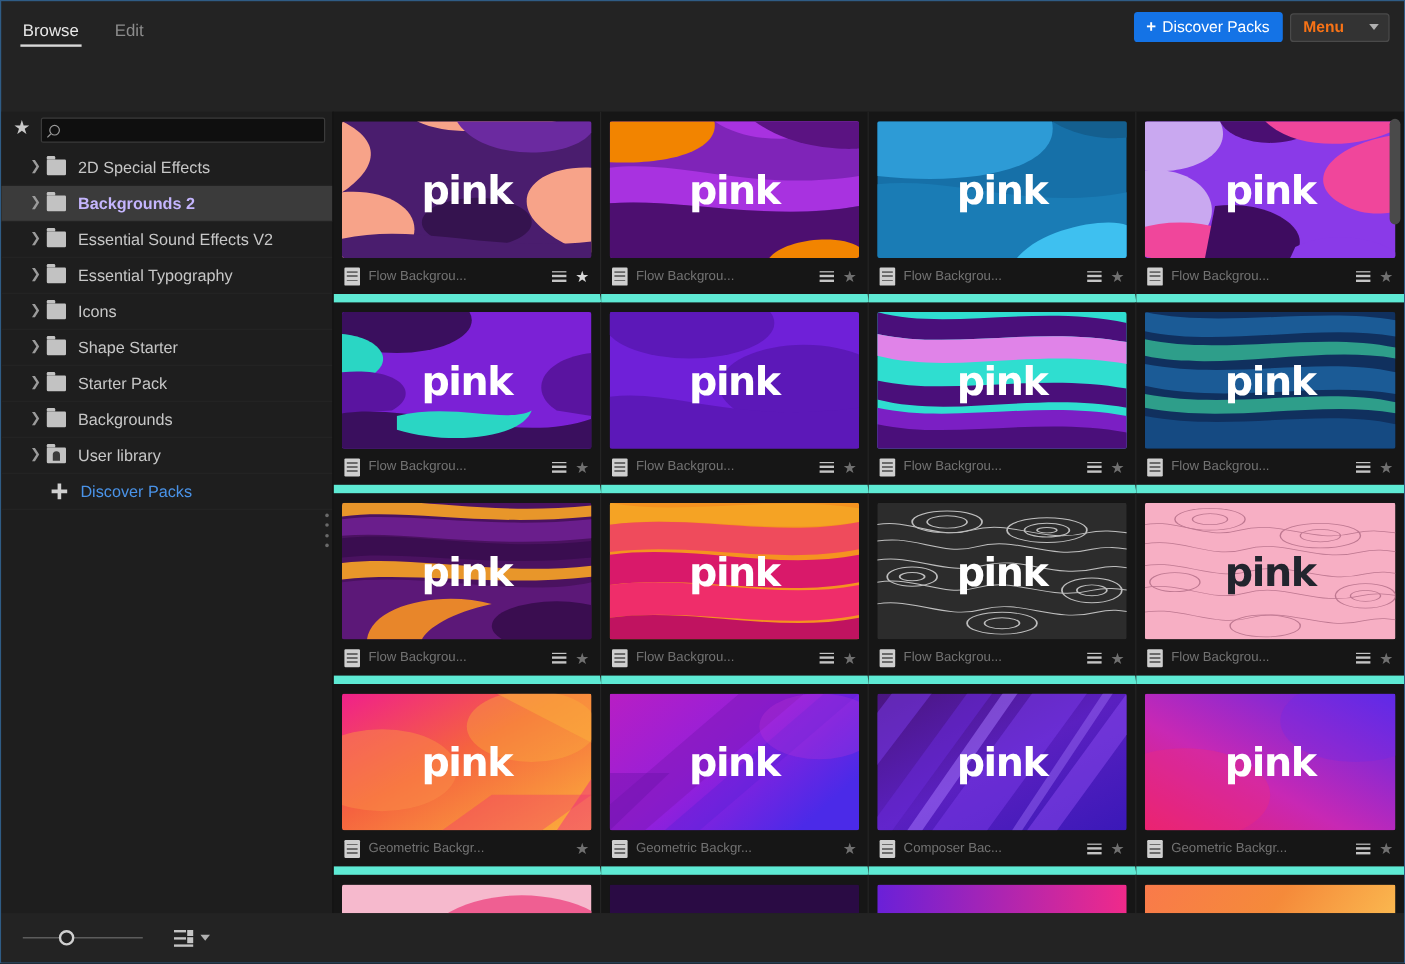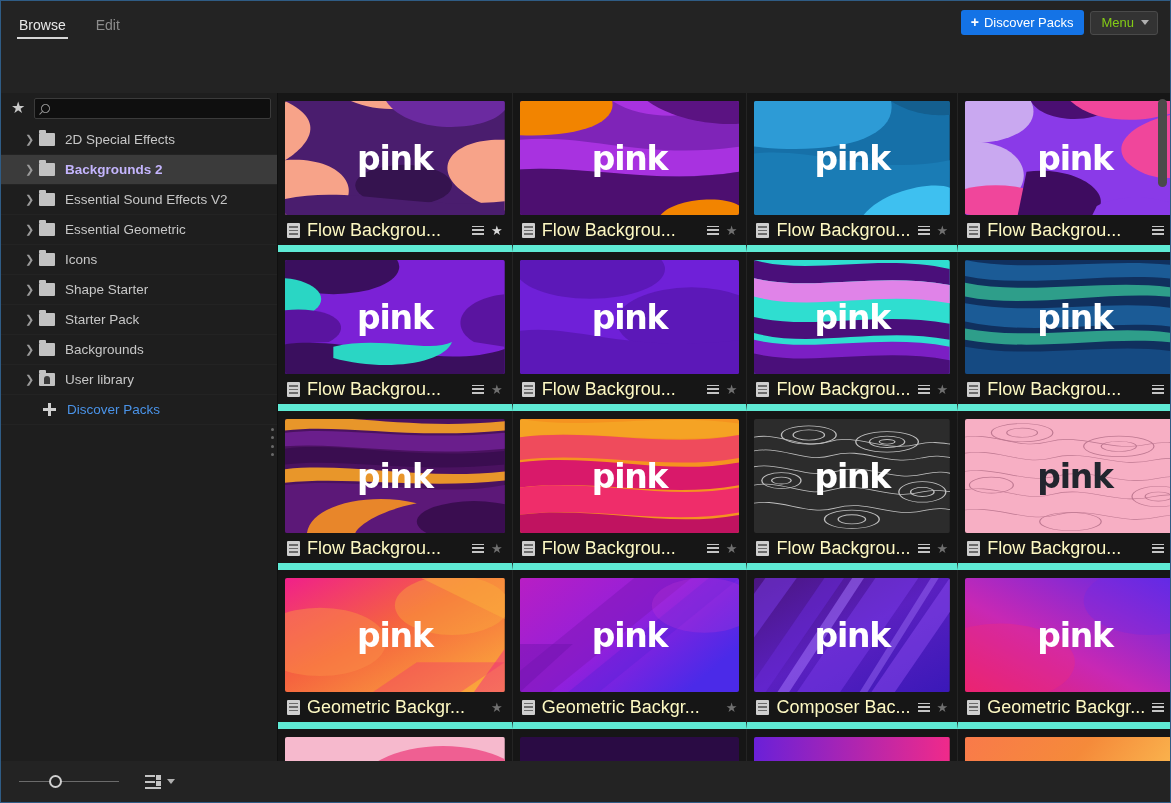--- a/index.html
+++ b/index.html
@@ -53,24 +53,24 @@
     display: flex; align-items: center; gap: 6px;
   }
   #discover-packs-btn {
     background: #1473e6; color: #fff; font-size: 13px;
     border: none; border-radius: 3px; padding: 5px 11px 6px 10px;
     cursor: pointer; display: flex; align-items: center; gap: 5px;
     line-height: 1;
   }
   #discover-packs-btn .plus { font-size: 14px; font-weight: bold; }
   #menu-btn {
-    background: #333333; color: #84cc16; font-size: 13px;
+    background: #333333; color: #f97316; font-size: 13px;
     border: 1px solid #4a4a4a; border-radius: 3px;
     padding: 4px 8px 5px 10px; cursor: pointer;
-    display: flex; align-items: center; gap: 7px; line-height: 1;
+    display: flex; align-items: center; gap: 21px; line-height: 1; font-weight: bold;
   }
   .chev { width: 0; height: 0; border-left: 4px solid transparent;
           border-right: 4px solid transparent; border-top: 5px solid #b0b0b0; }
 
   
   #body {
     position: absolute; top: 92px; left: 0; right: 0; bottom: 41px;
     display: flex;
   }
 
@@ -181,21 +181,21 @@
   }
   .doc-icon {
     width: 13px; height: 15px; flex: none; background: #cfcfcf;
     border-radius: 1px; position: relative;
   }
   .doc-icon::before {
     content:""; position:absolute; left:2px; top:3px; right:2px; bottom:3px;
     background: repeating-linear-gradient(to bottom,#6b6b6b 0 1.5px,transparent 1.5px 3.5px);
   }
   .meta-title {
-    flex: 1; font-size: 18px; color: #fef9c3;
+    flex: 1; font-size: 11px; color: #737373;
     white-space: nowrap; overflow: hidden;
   }
   .ham {
     width: 12px; height: 9px; flex: none; cursor: pointer;
     display: flex; flex-direction: column; justify-content: space-between;
   }
   .ham i { height: 1.5px; background: #c4c4c4; }
   .ham.hidden { visibility: hidden; }
   .star { flex: none; font-size: 13px; color: #707070; cursor: pointer; line-height: 1; }
   .star.on { color: #d8d8d8; }
@@ -281,21 +281,21 @@
             <span class="tree-label">Backgrounds 2</span>
           </div>
           <div class="tree-item">
             <span class="twisty">❯</span>
             <span class="ficon folder"></span>
             <span class="tree-label">Essential Sound Effects V2</span>
           </div>
           <div class="tree-item">
             <span class="twisty">❯</span>
             <span class="ficon folder"></span>
-            <span class="tree-label">Essential Geometric</span>
+            <span class="tree-label">Essential Typography</span>
           </div>
           <div class="tree-item">
             <span class="twisty">❯</span>
             <span class="ficon folder"></span>
             <span class="tree-label">Icons</span>
           </div>
           <div class="tree-item">
             <span class="twisty">❯</span>
             <span class="ficon folder"></span>
             <span class="tree-label">Shape Starter</span>

